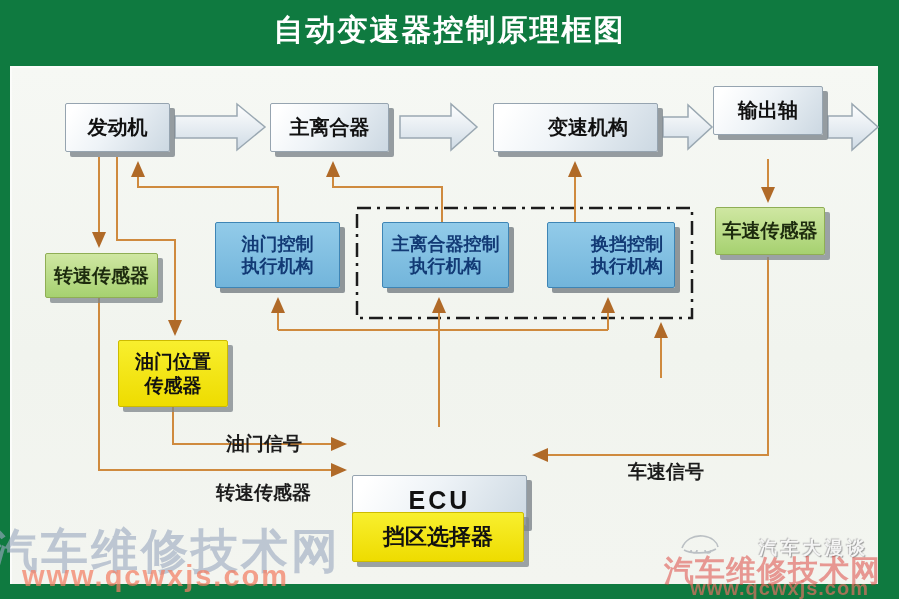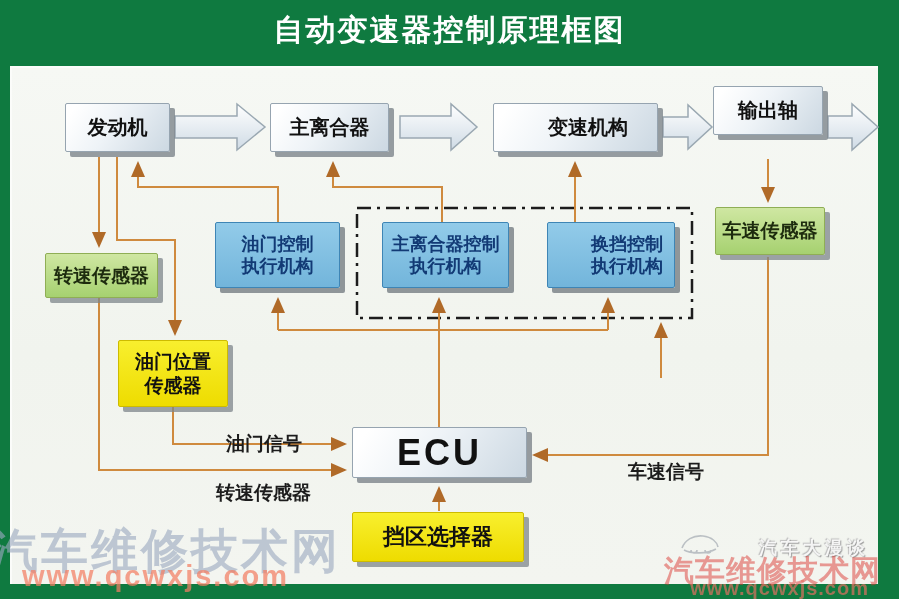--- a/index.html
+++ b/index.html
@@ -41,21 +41,21 @@
   }
   .yellow{
     background:linear-gradient(180deg,#f8ef2e 0%,#eedc00 100%);
     border:1px solid #cdbb00;color:#111;
     box-shadow:5px 5px 0 rgba(125,133,139,0.75);
   }
   .fs20{font-size:20px;}
   .fs18{font-size:18px;margin-left:7px;}
   .fs19{font-size:19px;}
   .fs22{font-size:22px;justify-content:center;}
-  .ecu-text{font-size:36px;letter-spacing:3px;}
+  .ecu-text{font-size:25px;letter-spacing:3px;margin-top:48px;}
   .sig{
     position:absolute;font-size:19px;font-weight:bold;color:#1c1c1c;white-space:nowrap;
   }
   .wm{position:absolute;white-space:nowrap;pointer-events:none;}
   #wm-left-site{
     left:-9px;top:520px;font-size:47px;font-weight:bold;letter-spacing:3px;
     color:rgba(155,170,192,0.62);
   }
   #wm-left-url{
     left:22px;top:560px;font-size:29px;font-weight:bold;letter-spacing:2px;

